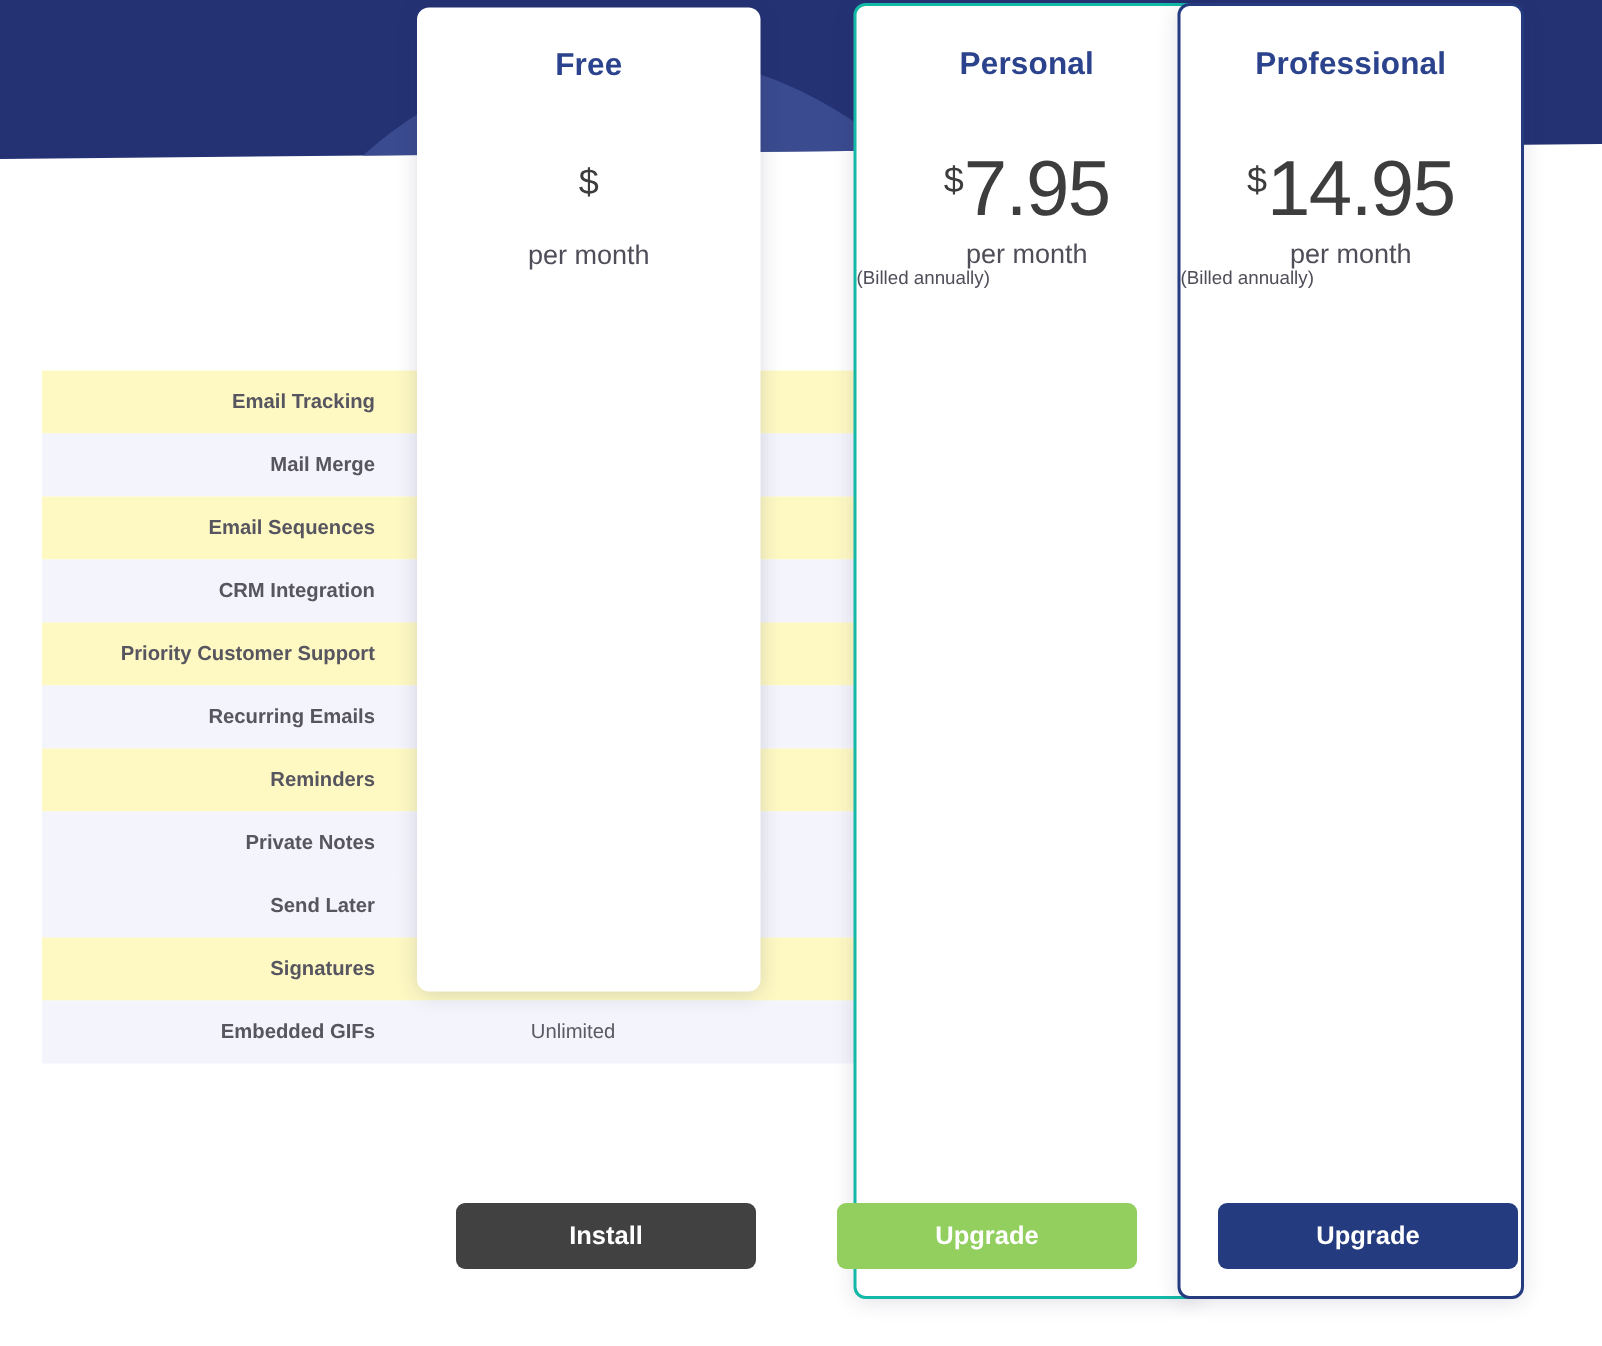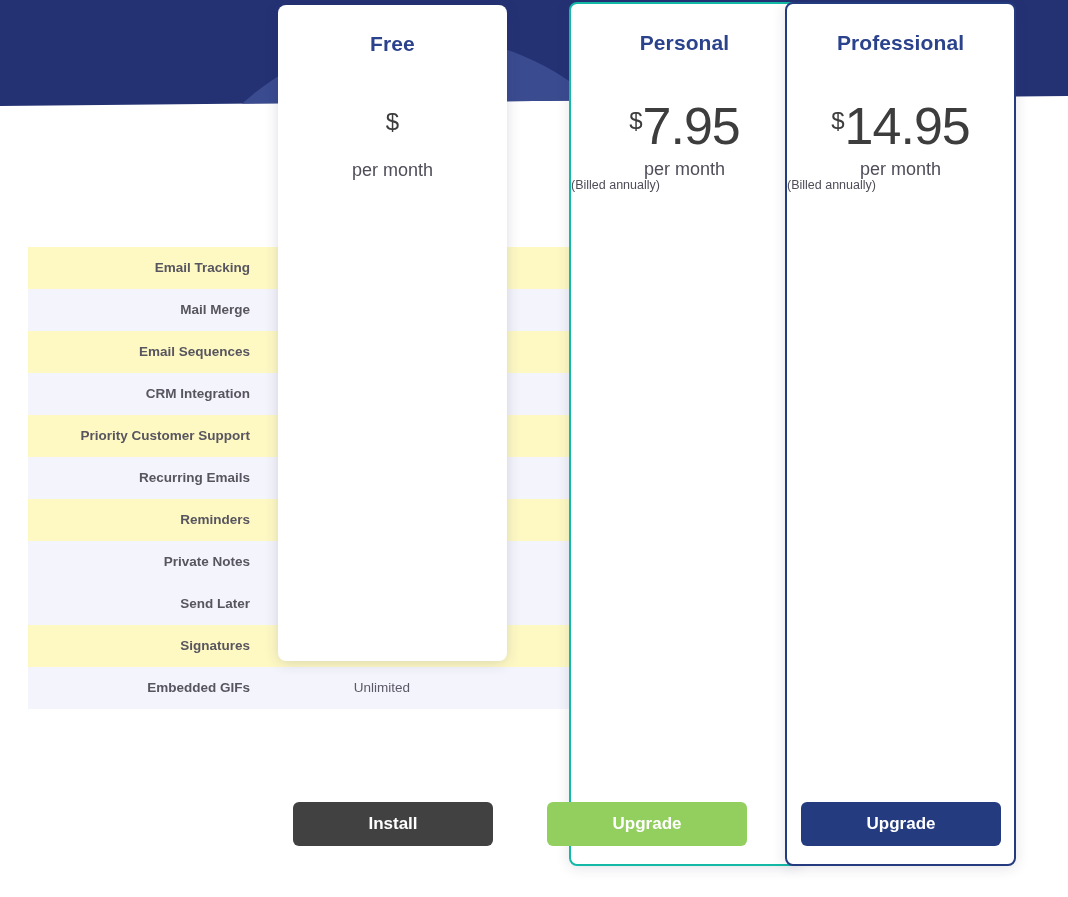--- a/index.html
+++ b/index.html
@@ -158,20 +158,21 @@
     height: 44px;
     border: none;
     border-radius: 6px;
     font-family: "Liberation Sans", "DejaVu Sans", sans-serif;
     font-size: 17px;
     font-weight: 700;
     color: #ffffff;
     cursor: pointer;
     pointer-events: auto;
     z-index: 4;
+    margin-left: 11px;
   }
   .cta-install {
     left: 293px; top: 802px;
     width: 200px;
     background: #414141;
   }
   .cta-upgrade-green {
     left: 547px; top: 802px;
     width: 200px;
     background: #92cf5f;

